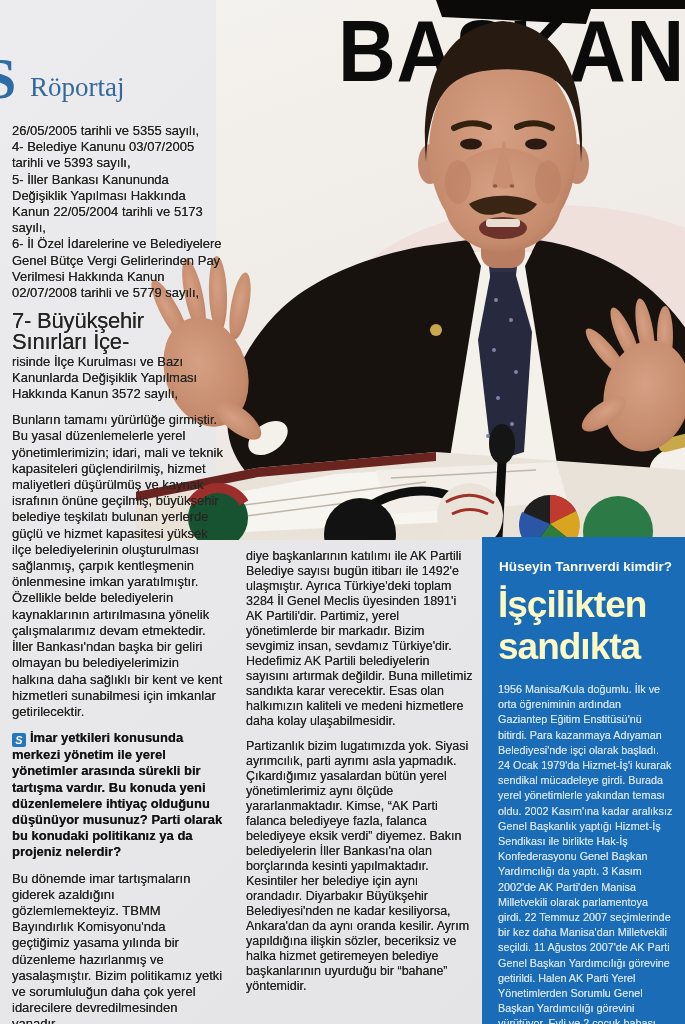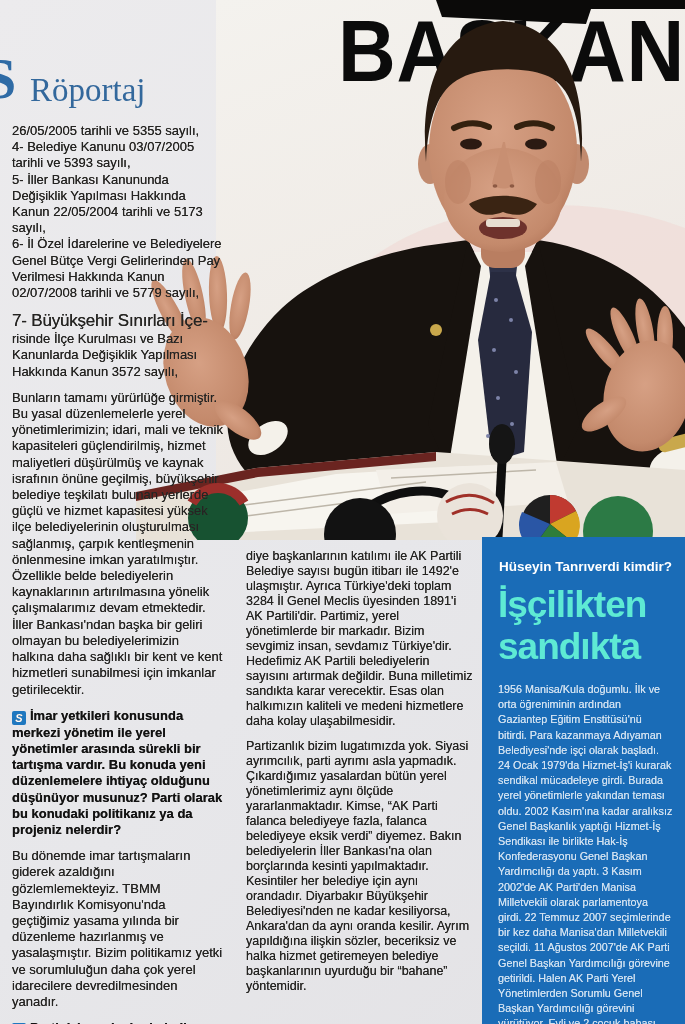--- a/index.html
+++ b/index.html
@@ -9,21 +9,21 @@
     font-family:"Liberation Sans",sans-serif; color:#222;
   }
   
   .brand-logo{
     position:absolute; left:-16px; top:50px;
     font-family:"Liberation Serif",serif; font-weight:700;
     font-size:58px; color:#2f6ba5; line-height:1;
   }
   .section-label{
     position:absolute; left:30px; top:72px;
-    font-family:"Liberation Serif",serif; font-size:33px; color:#33689c;
+    font-family:"Liberation Serif",serif; font-size:27px; color:#33689c;
   }
   
   .photo-area{
     position:absolute; left:216px; top:0; width:469px; height:540px;
     background:linear-gradient(160deg,#f4f2ee 0%,#efeae5 60%,#e9e2dc 100%);
     overflow:visible;
   }
   .photo-headline{
     position:absolute; left:122px; top:6px;
     font-size:100px; line-height:100px; font-weight:700; color:#0b0b0b;
@@ -31,36 +31,36 @@
     white-space:nowrap;
   }
   .photo-svg{position:absolute; left:-80px; top:0;}
   
   .col{position:absolute; font-size:13px; line-height:16.2px; color:#242321;
        text-shadow:0 0 .4px #3a3936;}
   .col-left{left:12px; top:118px; width:212px;}
   .col-mid{left:246px; top:544px; width:227px; font-size:12.5px; line-height:15px;}
   .col p{margin:5px 0 10px 0;}
   .prelines{white-space:pre-line;}
-  .law-big{font-size:17px; line-height:20px; letter-spacing:-0.2px;}
+  .law-big{font-size:22px; line-height:20px; letter-spacing:-0.2px;}
   .question{font-weight:700; color:#121212;}
   .s-icon{
     display:inline-block; width:14px; height:14px; margin-right:4px;
     background:#1f78c0; color:#fff; font-weight:700; font-size:11px;
     line-height:14px; text-align:center; border-radius:2px;
     vertical-align:-2px; font-style:italic;
   }
   
   .bio-box{
     position:absolute; left:482px; top:537px; width:203px; height:487px;
     background:#1a6cb7; box-sizing:border-box; padding:22px 12px 0 16px;
     overflow:hidden;
   }
   .bio-kicker{color:#ffffff; font-weight:700; font-size:13.5px; margin:0 0 10px 0;text-align:center;}
-  .bio-title{color:#5eead4; font-weight:700; font-size:37px; line-height:42px;
+  .bio-title{color:#fef9c3; font-weight:700; font-size:37px; line-height:42px;
              letter-spacing:-1px; margin:0 0 14px 0;}
   .bio-text{color:#d2e2f1; font-size:10.8px; line-height:15.2px; margin:0;
             text-shadow:0 0 .4px #bcd4ea;}
 </style>
 </head>
 <body>
 
 <div class="page">
 
   <div class="photo-area">

